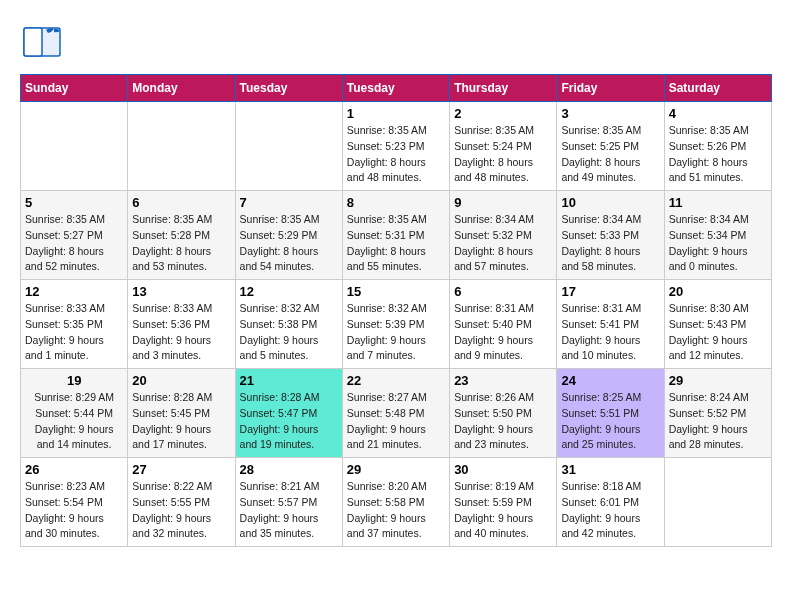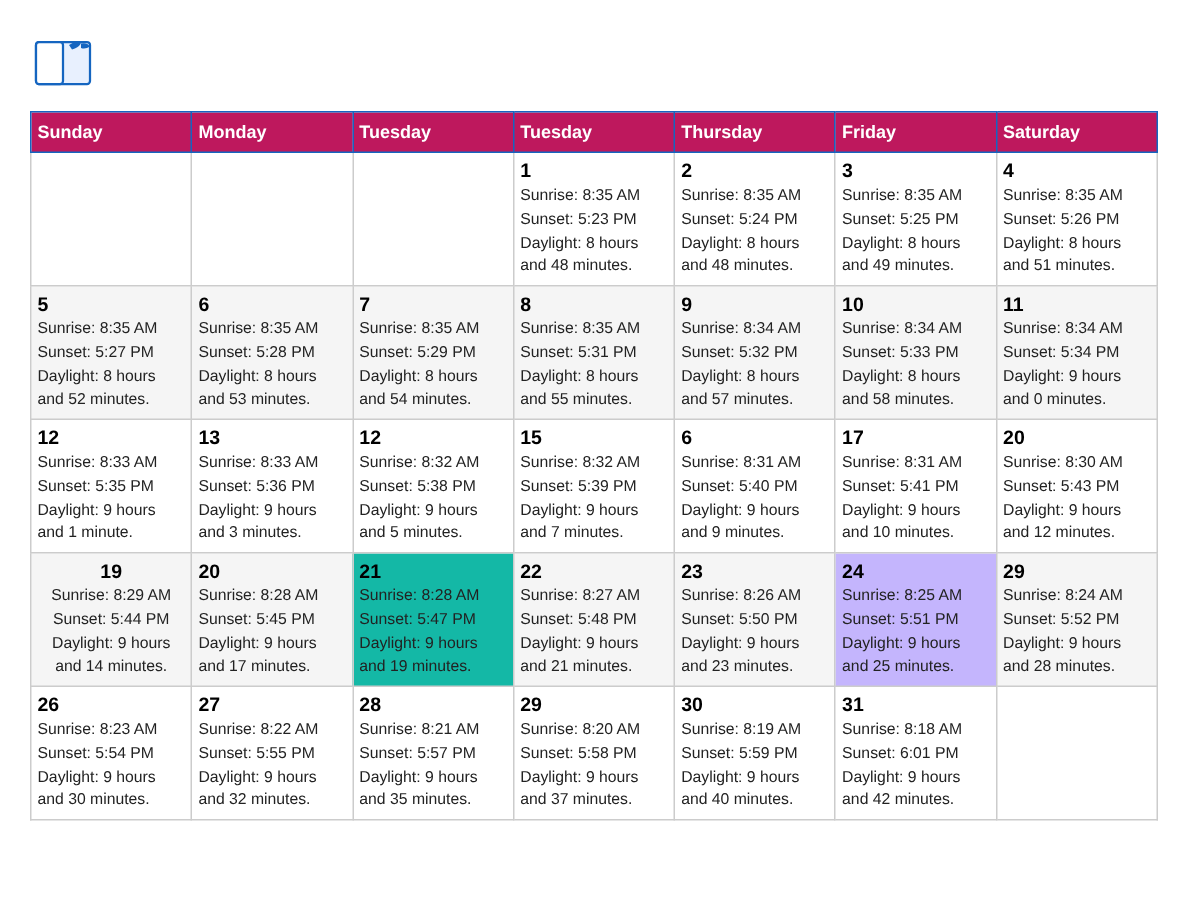--- a/index.html
+++ b/index.html
@@ -193,21 +193,21 @@
       </tr>
       <tr>
         <td style="background: rgb(245, 245, 245); text-align: center;">
           <div class="day-num">19</div>
           <div class="day-info">Sunrise: 8:29 AM<br>Sunset: 5:44 PM<br>Daylight: 9 hours<br>and 14 minutes.</div>
         </td>
         <td style="background: rgb(245, 245, 245); margin-top: 20px;">
           <div class="day-num">20</div>
           <div class="day-info">Sunrise: 8:28 AM<br>Sunset: 5:45 PM<br>Daylight: 9 hours<br>and 17 minutes.</div>
         </td>
-        <td style="background: #14b8a6; margin-left: 24px;">
+        <td style="background: #5eead4; margin-left: 24px;">
           <div class="day-num">21</div>
           <div class="day-info">Sunrise: 8:28 AM<br>Sunset: 5:47 PM<br>Daylight: 9 hours<br>and 19 minutes.</div>
         </td>
         <td style="background: rgb(245, 245, 245); margin-left: 20px;">
           <div class="day-num">22</div>
           <div class="day-info">Sunrise: 8:27 AM<br>Sunset: 5:48 PM<br>Daylight: 9 hours<br>and 21 minutes.</div>
         </td>
         <td style="background: rgb(245, 245, 245);">
           <div class="day-num">23</div>
           <div class="day-info">Sunrise: 8:26 AM<br>Sunset: 5:50 PM<br>Daylight: 9 hours<br>and 23 minutes.</div>

